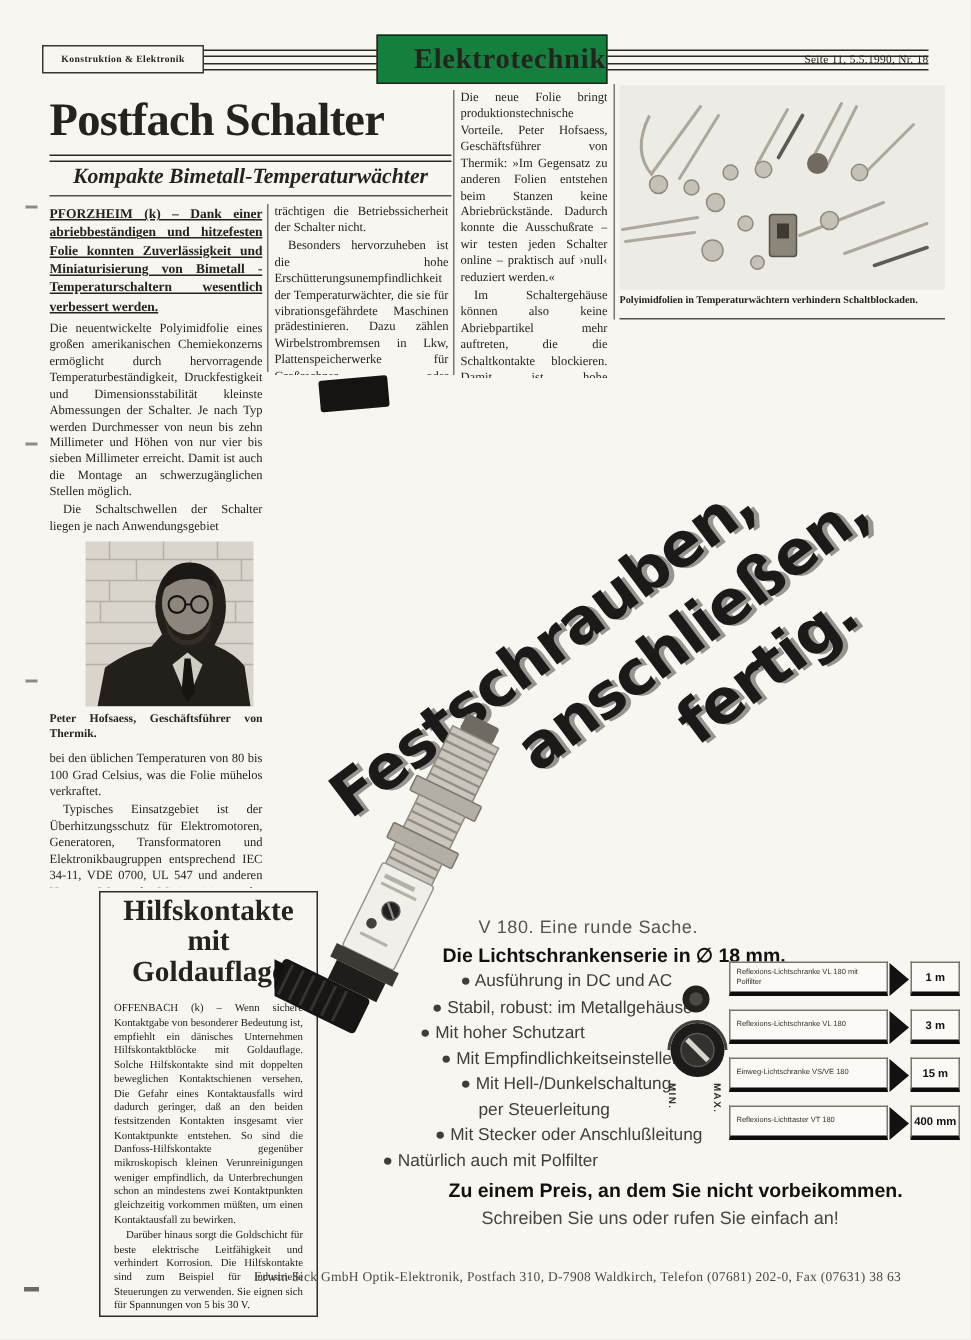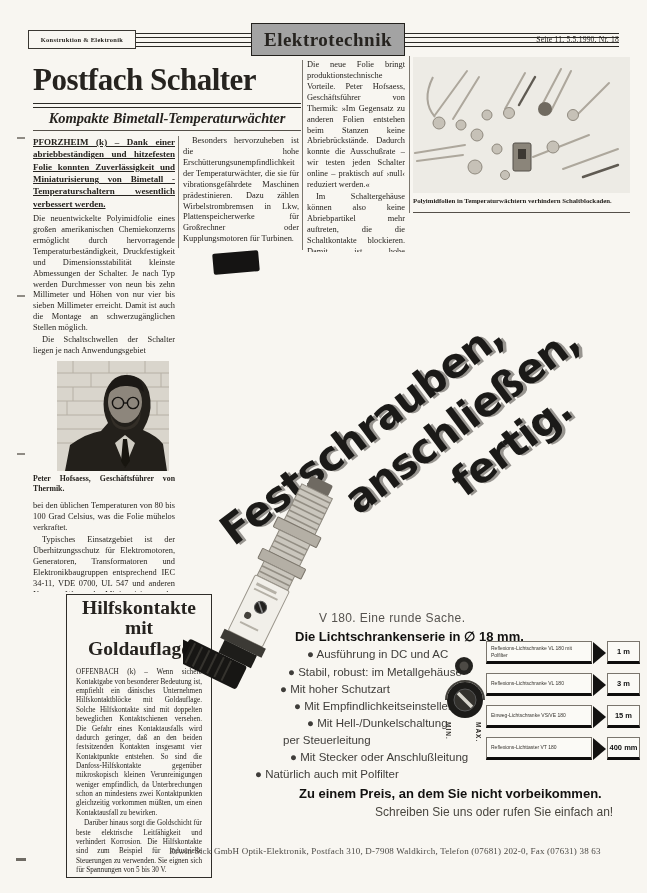--- a/index.html
+++ b/index.html
@@ -6,22 +6,22 @@
   .page{position:relative;width:647px;height:893px;margin:0 auto;background:#f8f6f1;
         font-family:"Liberation Serif",serif;color:#26231f;overflow:hidden;}
   .abs{position:absolute;}
   .hairline{height:1px;background:#55504a;}
   .dblrule{border-top:1.6px solid #2c2a26;border-bottom:1px solid #2c2a26;height:3px;}
   .vsep{width:1px;background:#7b766e;}
 
   
   .kicker-box{border:1px solid #3a3732;background:#f8f6f1;font-size:6.4px;font-weight:bold;
               display:flex;align-items:center;justify-content:center;letter-spacing:.3px;}
-  .masthead-box{border:1.4px solid #23211d;background:#a3a3a3;display:flex;align-items:center;
-                justify-content:center;font-size:19px;font-weight:bold;letter-spacing:.5px;}
+  .masthead-box{border:1.4px solid #23211d;background:#15803d;display:flex;align-items:center;
+                justify-content:flex-end;font-size:19px;font-weight:bold;letter-spacing:.5px;}
   .issue-info{font-size:7.6px;text-align:right;letter-spacing:.2px;}
 
   
   .headline1{font-size:31px;font-weight:bold;letter-spacing:-.5px;line-height:1;white-space:nowrap;}
   .subhead1{font-size:14.5px;font-weight:bold;font-style:italic;text-align:center;}
   .bodycol{font-size:8.4px;line-height:1.3;text-align:justify;overflow:hidden;}
   .bodycol p{margin:0 0 1px;text-indent:9px;}
   .bodycol p.first{text-indent:0;}
   .lead{font-weight:bold;text-decoration:underline;font-size:9px;line-height:1.37;text-align:justify;
         margin-bottom:4px;}
@@ -41,23 +41,23 @@
   .rot-head{transform:rotate(-37deg);font-family:"DejaVu Sans",sans-serif;font-weight:800;
             font-size:41px;line-height:1.22;letter-spacing:-1px;color:#1b1a18;
             text-shadow:2.5px 2.5px 0 rgba(55,52,48,.5);white-space:nowrap;}
   .rot-l2{margin-left:118px;}
   .rot-l3{margin-left:214px;}
   .ad-copy{font-family:"Liberation Sans",sans-serif;font-size:11.5px;color:#3f3d3a;}
   .ad-copy .l{margin-bottom:4.5px;line-height:1.1;white-space:nowrap;}
   .t1{margin-left:64px;font-size:12px;color:#56534f;letter-spacing:.4px;}
   .t2{margin-left:40px;font-size:13px;font-weight:bold;color:#121110;}
   .b0{margin-left:52px}.b1{margin-left:33px}.b2{margin-left:25px}.b3{margin-left:39px}
-  .b4{margin-left:52px}.b5{margin-left:28px}.b6{margin-left:35px}.b7{}
+  .b4{margin-left:52px}.b5{margin-left:64px}.b6{margin-left:35px}.b7{}
   .c1{margin-left:44px;font-size:13px;font-weight:bold;color:#121110;margin-top:6px;}
-  .c2{margin-left:120px;font-size:12px;color:#49463f;}
+  .c2{margin-left:66px;font-size:12px;color:#49463f;}
 
   .range-table{display:flex;flex-direction:column;gap:9px;font-family:"Liberation Sans",sans-serif;}
   .range-row{display:flex;align-items:stretch;height:23px;}
   .range-label{flex:1;border:1px solid #7a756d;border-bottom:3.5px solid #0e0d0c;background:#fbfaf6;
                font-size:5px;color:#37342f;display:flex;align-items:center;padding:1px 4px;line-height:1.25;}
   .range-arrow{width:0;height:0;border-top:11px solid transparent;border-bottom:11px solid transparent;
                border-left:13px solid #131211;margin:0 1px;align-self:center;}
   .range-value{width:31px;border:1px solid #7a756d;border-bottom:3.5px solid #0e0d0c;background:#fbfaf6;
                font-size:7.5px;font-weight:bold;color:#111;display:flex;align-items:center;justify-content:center;}
 
@@ -124,20 +124,21 @@
         <path d="M58 82 L68 74 L78 82 L68 106 Z" fill="#cfccc3"></path>
         <path d="M66 78 L70 78 L73 100 L68 107 L64 100 Z" fill="#17150f"></path>
       </svg>
     </div>
     <div class="caption">Peter Hofsaess, Geschäftsführer von Thermik.</div>
     <p class="first">bei den üblichen Temperaturen von 80 bis 100 Grad Celsius, was die Folie mühelos verkraftet.</p>
     <p>Typisches Einsatzgebiet ist der Überhitzungsschutz für Elektromotoren, Generatoren, Transformatoren und Elektronikbaugruppen entsprechend IEC 34-11, VDE 0700, UL 547 und anderen Normen. Wegen der Miniaturisierung der Schalter können sie direkt auf dem Läufer des Motors angebracht werden. Die dabei auftretenden Beschleunigungskräfte von bis zu 50 g beein-</p>
   </div>
 
   <div class="abs bodycol" style="left:183px;top:136px;width:116px;height:114px;">
+    <p class="first">trächtigen die Betriebssicherheit der Schalter nicht.</p>
     <p>Besonders hervorzuheben ist die hohe Erschütterungsunempfindlichkeit der Temperaturwächter, die sie für vibrationsgefährdete Maschinen prädestinieren. Dazu zählen Wirbelstrombremsen in Lkw, Plattenspeicherwerke für Großrechner oder Kupplungsmotoren für Turbinen.</p>
   </div>
 
   <div class="abs bodycol" style="left:307px;top:60px;width:98px;height:192px;">
     <p class="first">Die neue Folie bringt produktionstechnische Vorteile. Peter Hofsaess, Geschäftsführer von Thermik: »Im Gegensatz zu anderen Folien entstehen beim Stanzen keine Abriebrückstände. Dadurch konnte die Ausschußrate – wir testen jeden Schalter online – praktisch auf ›null‹ reduziert werden.«</p>
     <p>Im Schaltergehäuse können also keine Abriebpartikel mehr auftreten, die die Schaltkontakte blockieren. Damit ist hohe Zuverlässigkeit beim Überhitzungs- und Brandschutz wertvoller Anlagen garantiert.</p>
   </div>
 
   <div class="abs photo-frame" style="left:413px;top:57px;width:217px;height:136px;background:#edebe5;">
     <svg width="217" height="136" viewBox="0 0 217 136">

